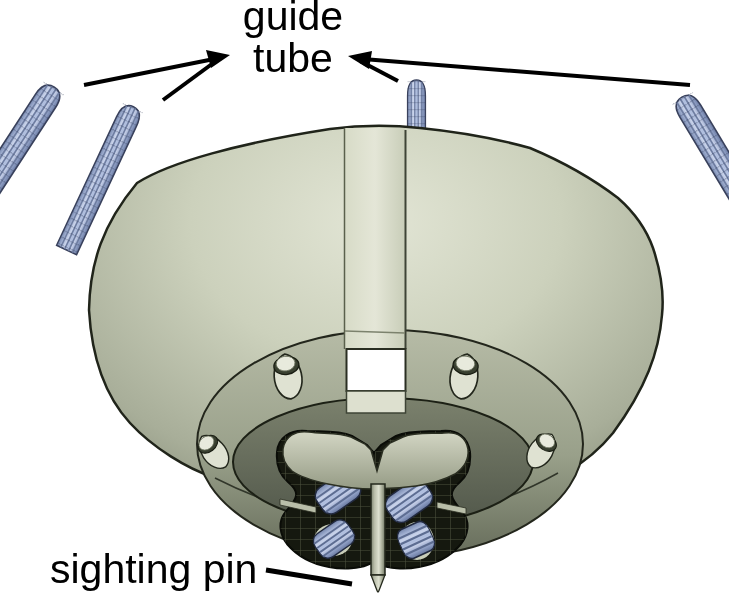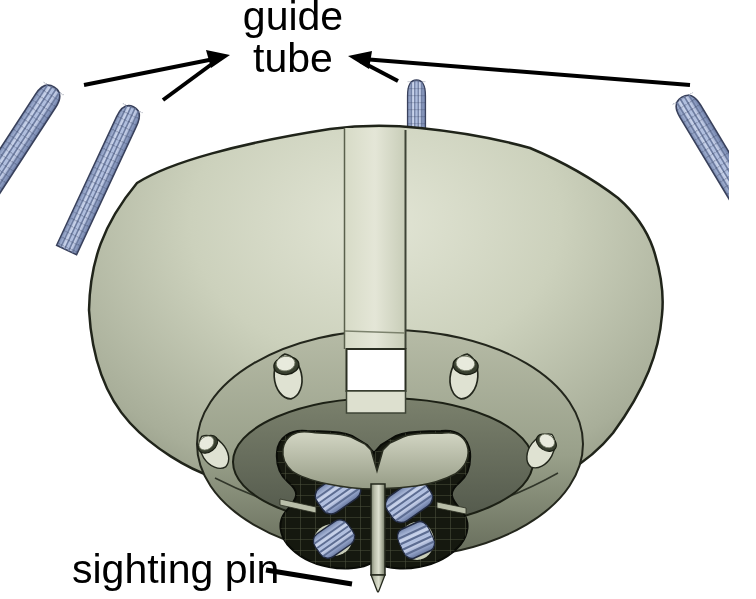--- a/index.html
+++ b/index.html
@@ -6,21 +6,21 @@
   #stage{
     position:relative;width:729px;height:599px;background:#ffffff;
     font-family:"Liberation Sans", sans-serif;overflow:hidden;
   }
   #diagram-svg{position:absolute;left:0;top:0;}
   .diagram-label{
     position:absolute;color:#000;font-family:"Liberation Sans",sans-serif;
     font-size:41px;line-height:42px;font-weight:400;white-space:nowrap;
   }
   #label-guide{left:203px;top:-5px;width:180px;text-align:center;}
-  #label-sighting{left:72px;top:548px;}
+  #label-sighting{left:50px;top:548px;}
 </style>
 </head>
 <body>
 
 <div id="stage">
 
 <svg id="diagram-svg" width="756" height="599" viewBox="0 0 756 599">
   <defs>
     <radialGradient id="bodyGrad" cx="0.5" cy="0.22" r="0.85">
       <stop offset="0" stop-color="#e2e5d5"></stop>

